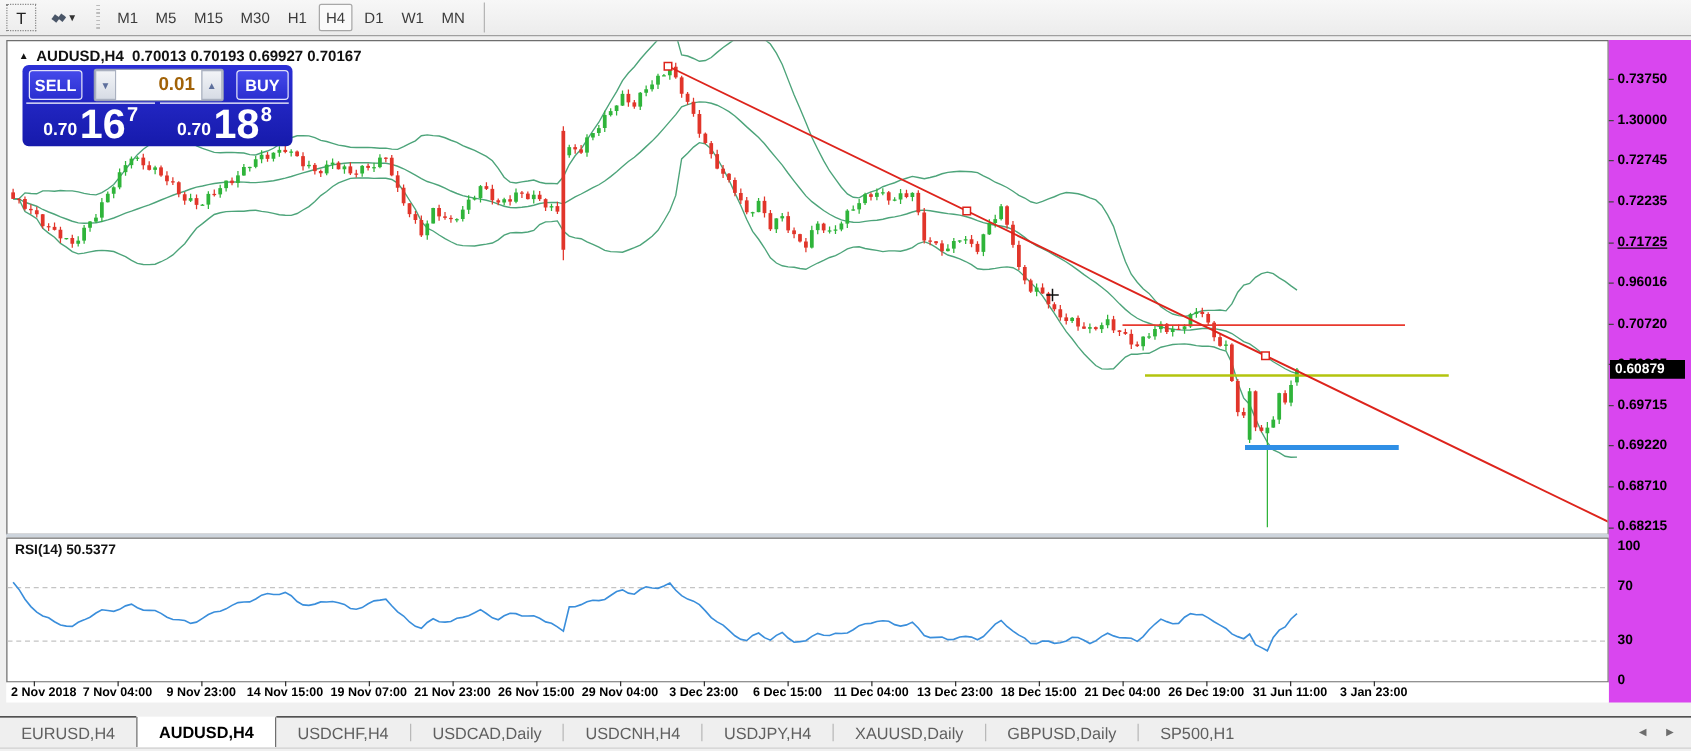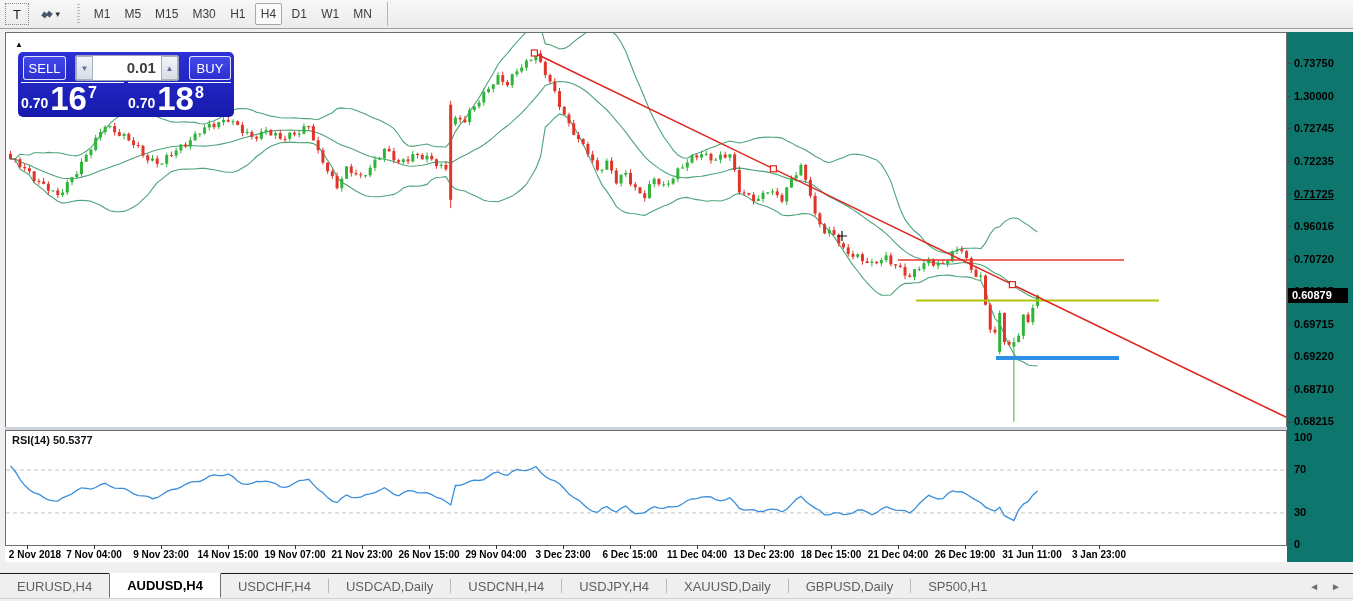--- a/index.html
+++ b/index.html
@@ -29,21 +29,21 @@
   #rsi-pane  { left:5px; top:430px; width:1282px; height:116px; }
   .splitter { position:absolute; left:5px; top:427px; width:1282px; height:3px; background:#cdd4dc; }
   svg { position:absolute; left:0; top:0; }
 
   .ohlc-line { position:absolute; left:23px; top:5px; font-size:12px; font-weight:700;
                color:#111; white-space:pre; }
   .collapse-tri { position:absolute; left:9px; top:7px; font-size:8px; color:#111; }
   .rsi-title { position:absolute; left:6px; top:3px; font-size:11px; font-weight:700; color:#111; }
 
   
-  .axis-col { position:absolute; left:1287px; top:32px; width:66px; height:530px; background:#0f766e; }
+  .axis-col { position:absolute; left:1287px; top:32px; width:66px; height:530px; background:#d946ef; }
   .axis-label { position:absolute; left:7px; font-size:11px; font-weight:700; color:#000; }
   .axis-tick { position:absolute; left:0; width:4px; height:1px; background:#444; }
   .price-tag { position:absolute; left:1px; width:60px; height:15px; background:#000; color:#fff;
                font-size:11px; font-weight:700; line-height:15px; padding-left:4px; z-index:5; }
 
   
   .time-axis { position:absolute; left:5px; top:546px; width:1282px; height:16px; background:#fff; }
   .time-label { position:absolute; top:3px; font-size:10px; font-weight:700; color:#000;
                 transform:translateX(-50%); white-space:nowrap; }
   .time-tick { position:absolute; top:-1px; width:1px; height:4px; background:#333; }
@@ -60,34 +60,34 @@
                 color:#6d6d6d; font-size:10px; }
   .bottom-strip { position:absolute; left:0; top:598px; width:1353px; height:3px;
                   background:#f0f0f0; border-top:1px solid #cfcfcf; }
 
   
   .trade-widget { position:absolute; left:12px; top:19px; width:216px; height:65px;
                   background:linear-gradient(#2c30d6,#161aab); border-radius:5px; z-index:4;
                   padding:3px; }
   .tw-row1 { display:flex; align-items:center; height:26px; }
   .tw-btn { height:24px; border:1px solid rgba(255,255,255,.85); border-radius:3px;
-            background:linear-gradient(#4449ea,#2b2fd0); color:#fff; font-size:13px; font-weight:400;
+            background:linear-gradient(#4449ea,#2b2fd0); color:#fff; font-size:13px; font-weight:700;
             display:flex; align-items:center; justify-content:center; }
   .tw-sell { width:47px; margin-left:2px; }
   .tw-buy  { width:46px; margin-left:10px; }
   .stepper { display:flex; align-items:center; height:26px; margin-left:9px;
              background:#dfe3ea; border:1px solid #9aa2b5; border-radius:2px; }
   .step-btn { width:17px; height:24px; background:linear-gradient(#f2f4f7,#d7dce5);
               border:1px solid #aab1c0; display:flex; align-items:center; justify-content:center;
               font-size:8px; color:#5d6f9c; }
-  .vol-field { width:68px; height:24px; background:#fff; font-size:15px; font-weight:700; color:#404040;
+  .vol-field { width:68px; height:24px; background:#fff; font-size:15px; font-weight:700; color:#a16207;
                text-align:right; padding-right:5px; line-height:24px; }
   .tw-row2 { display:flex; height:34px; margin-top:1px; }
   .tw-price { flex:1; border-top:1px solid #fff; display:flex; align-items:flex-end;
-              color:#fff; padding-bottom:2px; }
+              justify-content:center; color:#fff; padding-bottom:2px; }
   .tw-price + .tw-price { margin-left:4px; }
   .pp-small { font-size:14px; font-weight:700; margin:0 2px 3px 0; }
   .pp-big { font-size:33px; font-weight:600; line-height:30px; }
   .pp-sup { font-size:16px; font-weight:600; margin:0 0 12px 1px; }
 </style>
 </head>
 <body>
 
 <div class="toolbar">
   <div class="ttool">T</div>
@@ -554,20 +554,21 @@
       <line x1="892" y1="227.0" x2="1118" y2="227.0" stroke="#e8392e" stroke-width="1.4"></line>
       <line x1="910" y1="267.4" x2="1153" y2="267.4" stroke="#b3c40e" stroke-width="2"></line>
       <line x1="990" y1="324.9" x2="1113" y2="324.9" stroke="#2f8fe6" stroke-width="4"></line>
       <line x1="528.3629999999999" y1="20.0" x2="1281" y2="384.6" stroke="#dd241c" stroke-width="1.5"></line>
       <rect x="525.4" y="17.0" width="6" height="6" fill="#ffffff" stroke="#dd241c" stroke-width="1.2"></rect>
       <rect x="764.4" y="132.8" width="6" height="6" fill="#ffffff" stroke="#dd241c" stroke-width="1.2"></rect>
       <rect x="1003.4" y="248.6" width="6" height="6" fill="#ffffff" stroke="#dd241c" stroke-width="1.2"></rect>
       <path d="M831 203 H841 M836 198 V208" stroke="#111111" stroke-width="1.2"></path>
     </svg>
   <span class="collapse-tri">▲</span>
+  <div class="ohlc-line">AUDUSD,H4  0.70013 0.70193 0.69927 0.70167</div>
 
   <div class="trade-widget">
     <div class="tw-row1">
       <div class="tw-btn tw-sell">SELL</div>
       <div class="stepper">
         <div class="step-btn">▼</div>
         <div class="vol-field">0.01</div>
         <div class="step-btn">▲</div>
       </div>
       <div class="tw-btn tw-buy">BUY</div>

